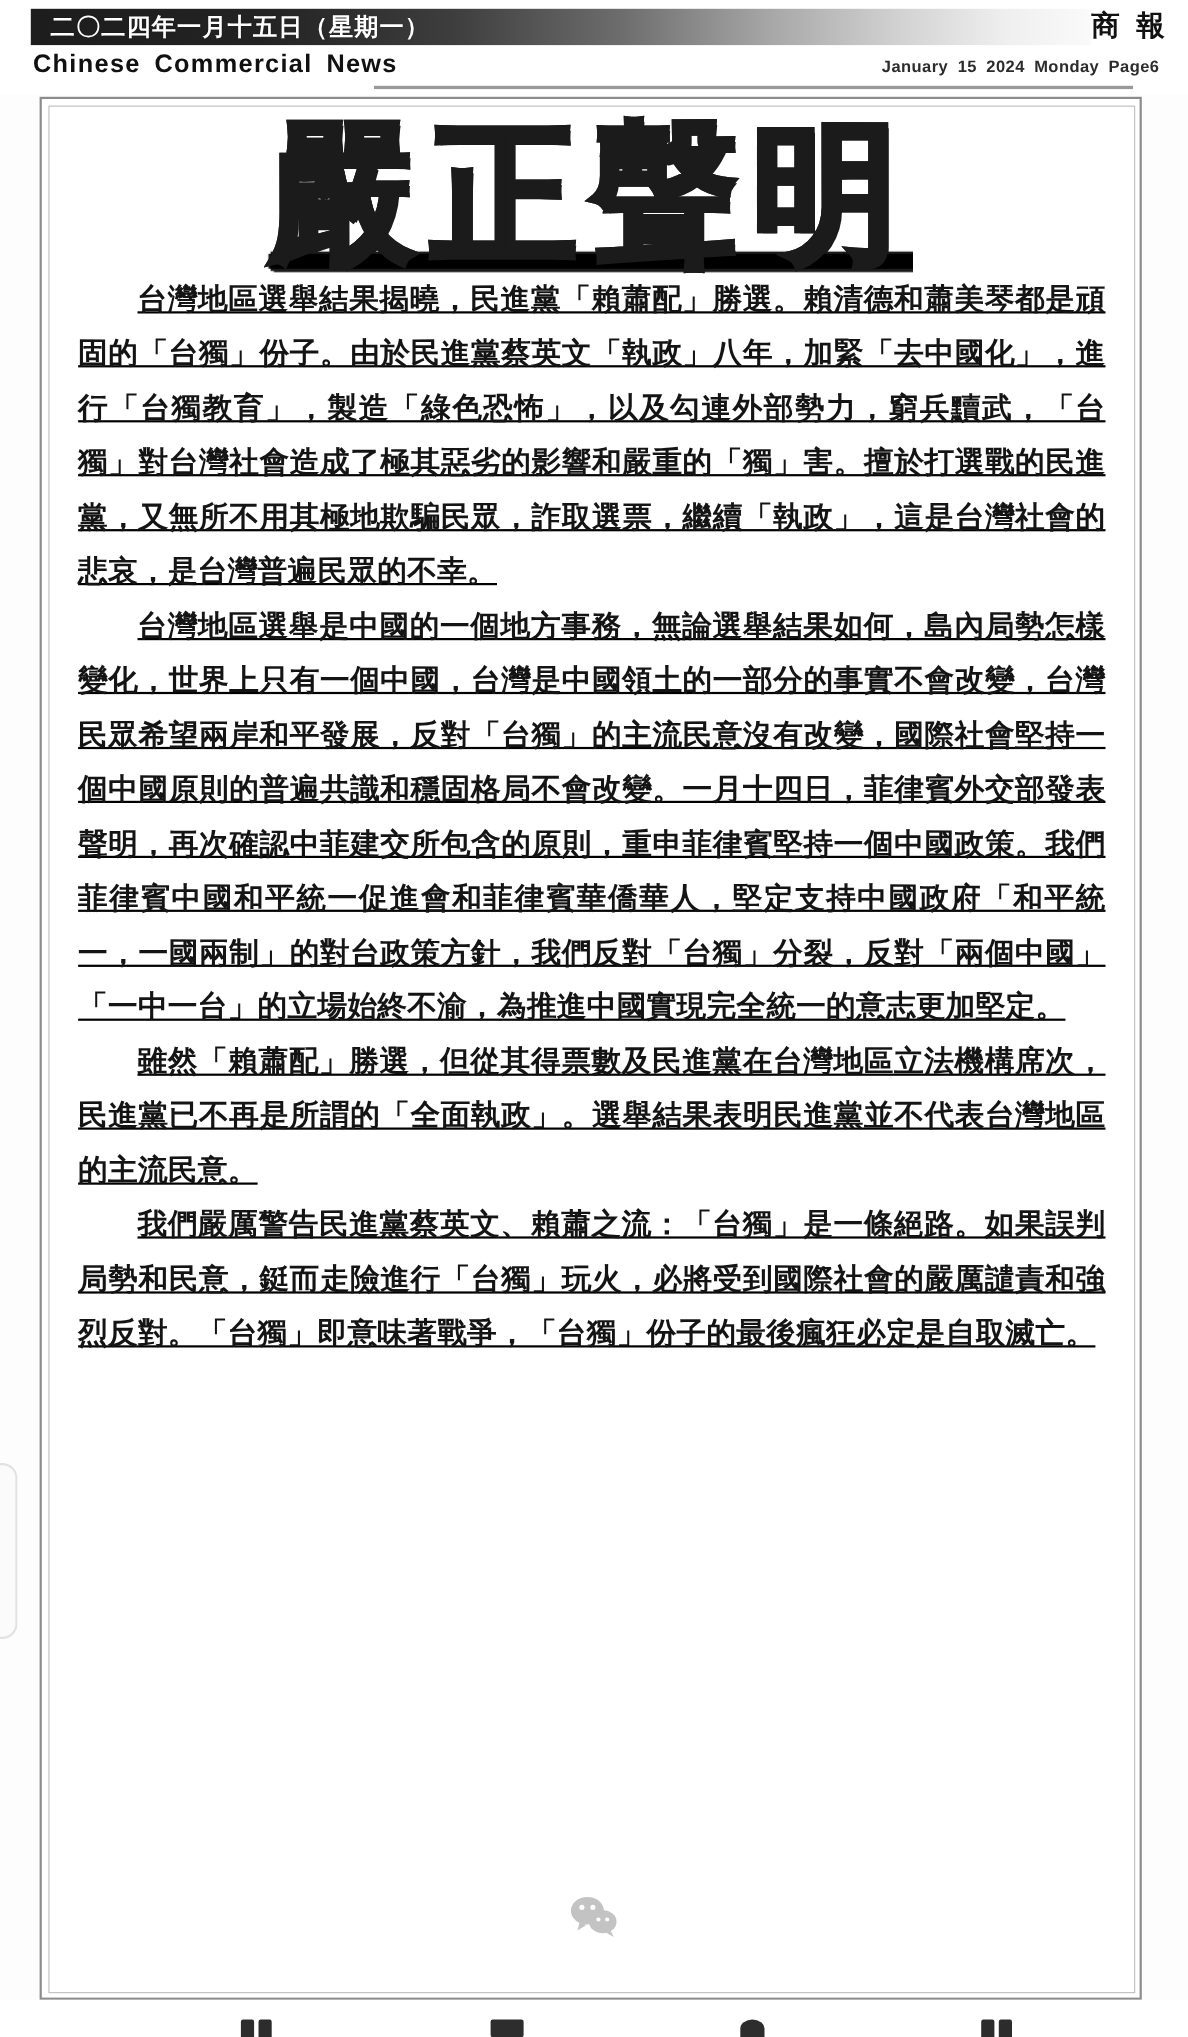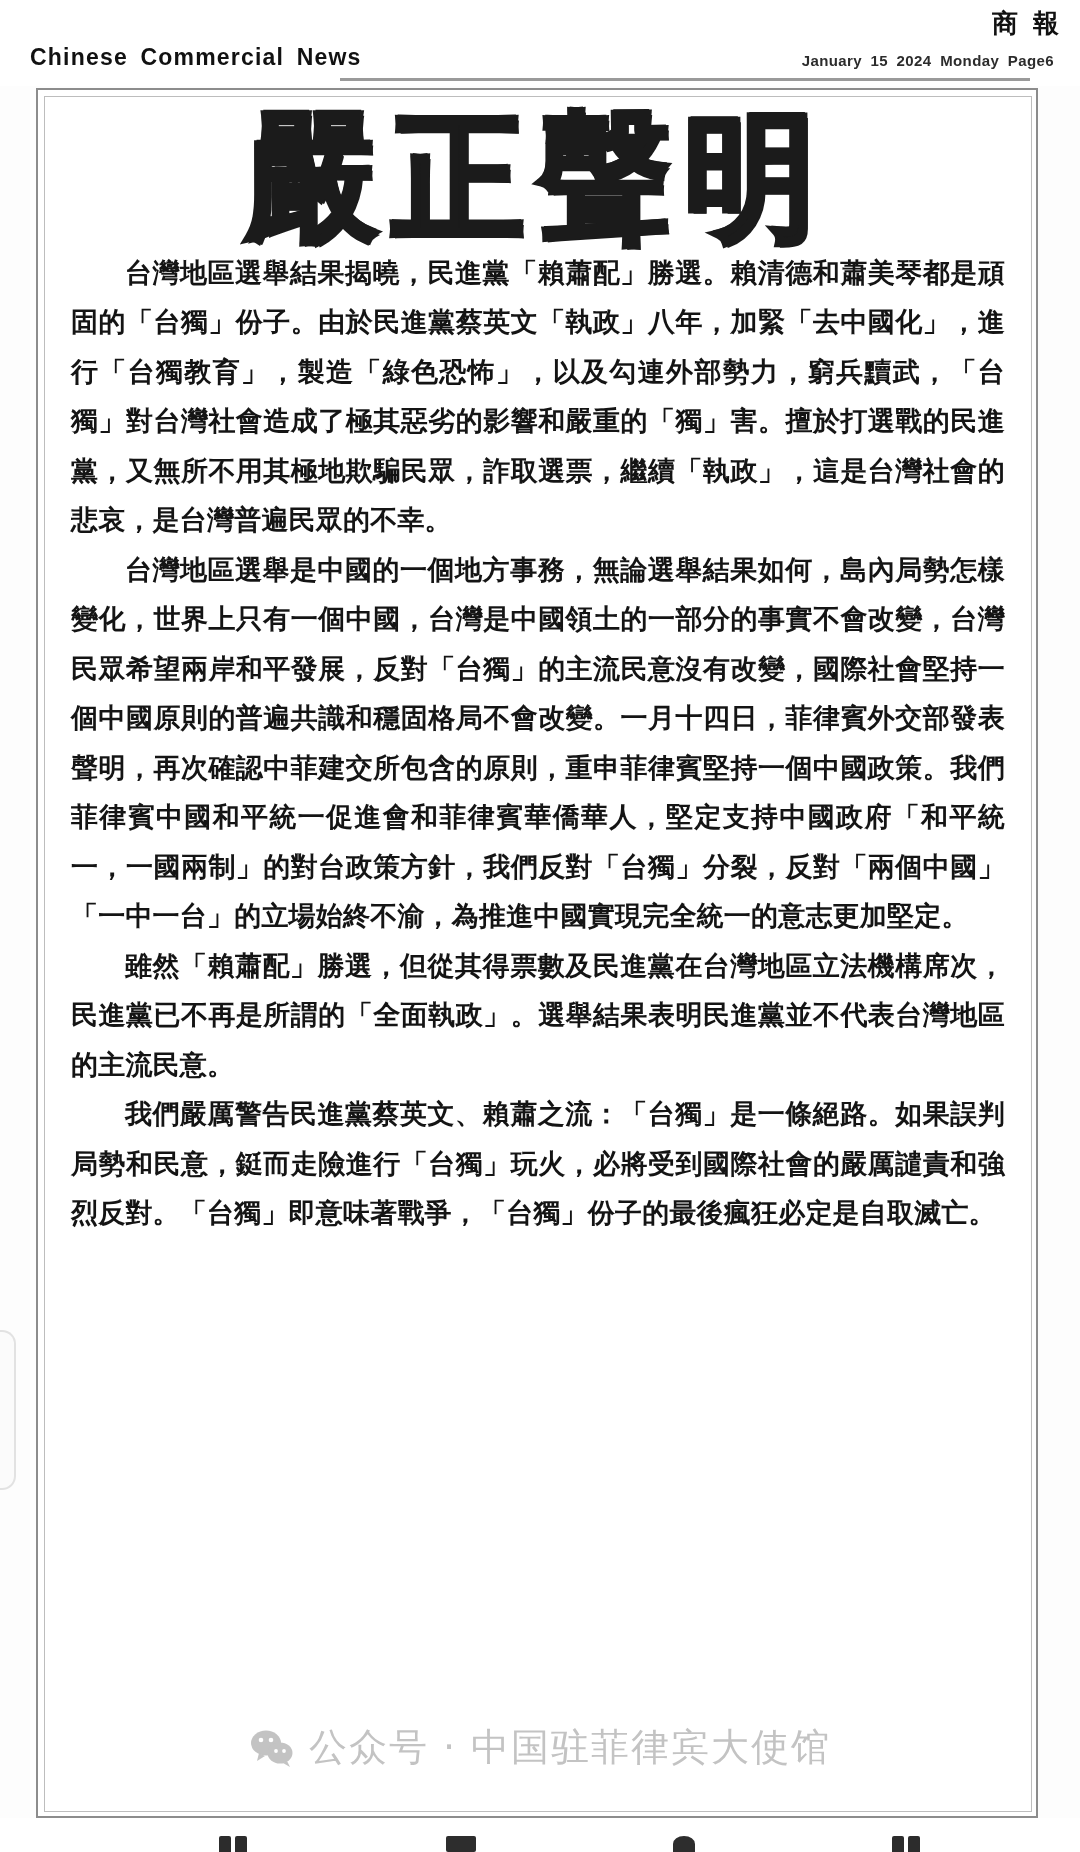--- a/index.html
+++ b/index.html
@@ -94,20 +94,21 @@
     border: 2px solid #8c8c8c;
     background: #ffffff;
     overflow: hidden;
   }
   .frame-inner {
     position: absolute;
     left: 6px; top: 6px;
     width: 988px; height: 1716px;
     border: 1px solid #bdbdbd;
     padding: 4px 22px 0 22px;
+    text-decoration: underline;
   }
 
   
   .headline {
     text-align: center;
     font-family: "DejaVu Sans", sans-serif;
     font-size: 132px;
     line-height: 1.02;
     font-weight: 900;
     color: #1b1b1b;
@@ -198,20 +199,23 @@
   }
   .b-ico.dbl i { display:block; width: 12px; height: 16px; background:#161616; border-radius:2px 2px 0 0;}
 </style>
 </head>
 <body>
 
 <div id="page">
 
   <div class="masthead">
 
+    <div class="date-bar">
+      <span class="date-cn">二〇二四年一月十五日（星期一）</span>
+    </div>
 
     <div class="paper-mark-cn">商 報</div>
 
     <div class="eng-name">Chinese Commercial News</div>
 
     <div class="eng-date">January 15 2024  Monday  Page6</div>
 
     <div class="head-rule"></div>
   </div>
 
@@ -236,21 +240,20 @@
         <ellipse cx="17" cy="15" rx="15" ry="12.5" fill="#8d8d8d"></ellipse>
         <path d="M10 25 L8 33 L16 28 Z" fill="#8d8d8d"></path>
         <circle cx="12" cy="12" r="2.3" fill="#ffffff"></circle>
         <circle cx="22" cy="12" r="2.3" fill="#ffffff"></circle>
         <ellipse cx="31" cy="25" rx="12.5" ry="10.5" fill="#8d8d8d"></ellipse>
         <path d="M38 33 L41 39 L34 35 Z" fill="#8d8d8d"></path>
         <circle cx="27" cy="23" r="1.9" fill="#ffffff"></circle>
         <circle cx="35" cy="23" r="1.9" fill="#ffffff"></circle>
       </svg>
     </span>
-    <span class="wm-text">公众号 · 中国驻菲律宾大使馆</span>
   </div>
 
   <div class="left-notch"></div>
   <div class="bottom-strip">
     <div class="bottom-icons">
       <span class="b-ico dbl">
           <i></i>
           <i></i>
         </span>
       <span class="b-ico"></span>

